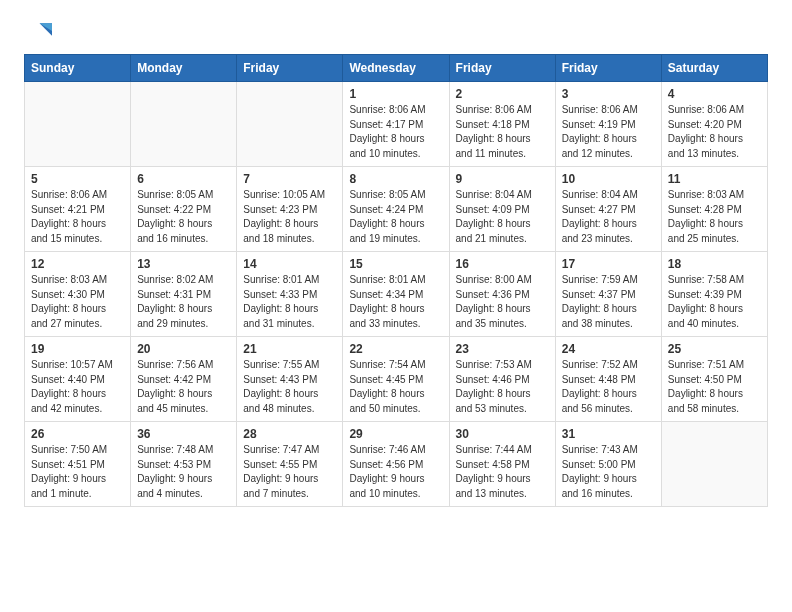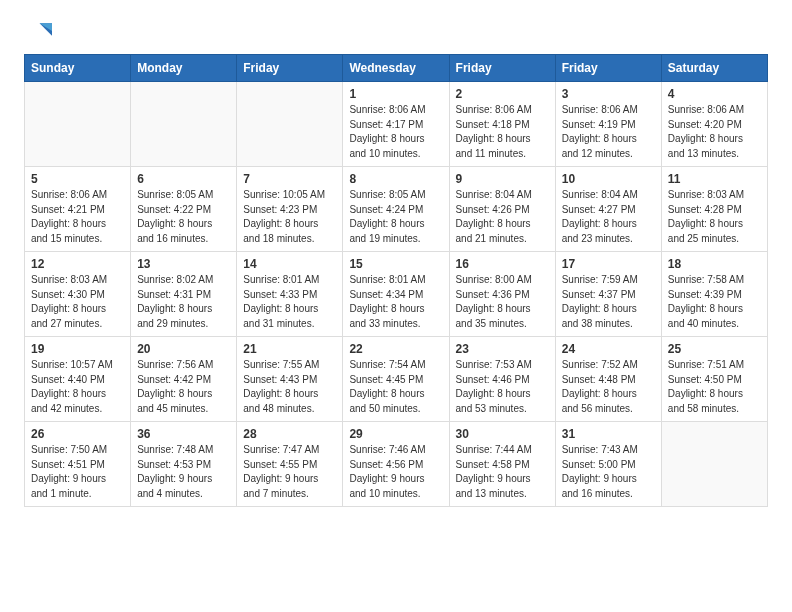--- a/index.html
+++ b/index.html
@@ -192,21 +192,21 @@
         <td>
           <span class="day-number">8</span>
           <div class="day-info">Sunrise: 8:05 AM
 Sunset: 4:24 PM
 Daylight: 8 hours
 and 19 minutes.</div>
         </td>
         <td>
           <span class="day-number">9</span>
           <div class="day-info">Sunrise: 8:04 AM
-Sunset: 4:26 PM
+Sunset: 4:09 PM
 Daylight: 8 hours
 and 21 minutes.</div>
         </td>
         <td>
           <span class="day-number">10</span>
           <div class="day-info">Sunrise: 8:04 AM
 Sunset: 4:27 PM
 Daylight: 8 hours
 and 23 minutes.</div>
         </td>

